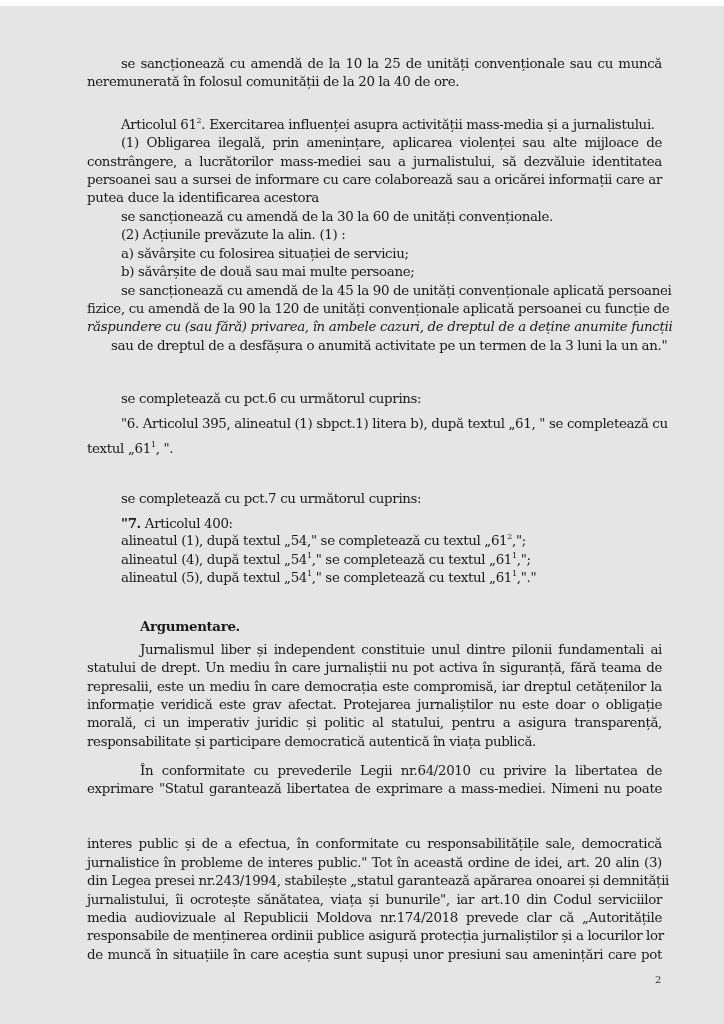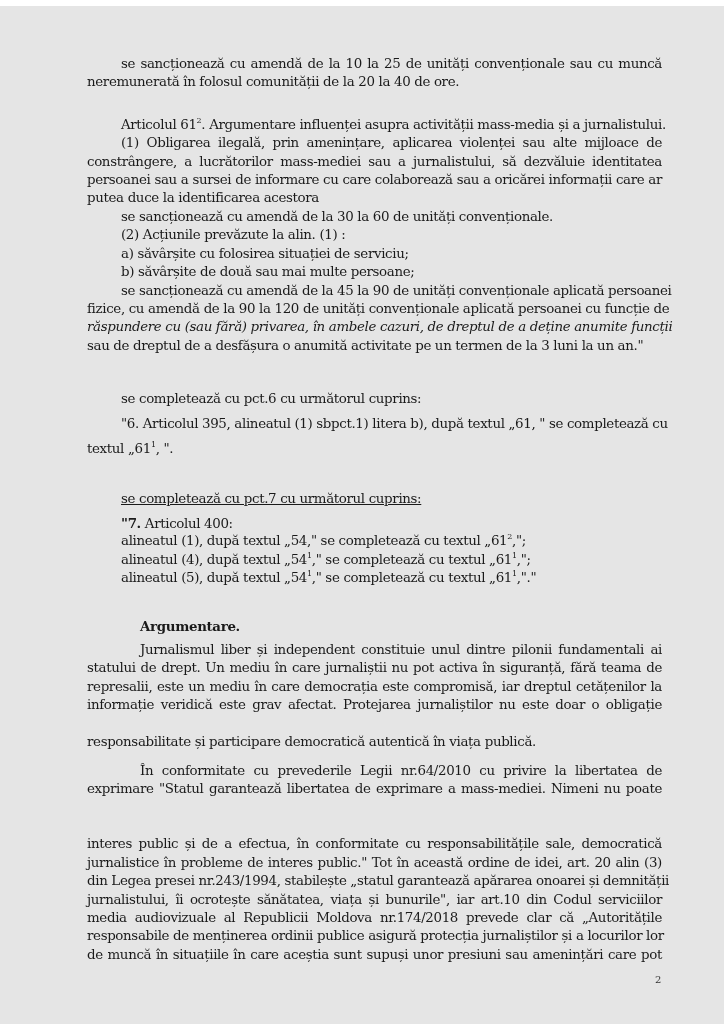--- a/index.html
+++ b/index.html
@@ -23,50 +23,51 @@
   .pnum { position: absolute; left: 655px; top: 968px; font-size: 10px; font-family: "DejaVu Serif", serif; color: #333; }
 </style>
 </head>
 <body>
 
 <div class="page">
 
   <div class="ln l1 j" style="top:49px;">se sancționează cu amendă de la 10 la 25 de unități convenționale sau cu muncă</div>
   <div class="ln l0" style="top:67px;">neremunerată în folosul comunității de la 20 la 40 de ore.</div>
 
-  <div class="ln l1" style="top:110px;"><span>Articolul 61</span><sup>2</sup><span>. Argumentare influenței asupra activității mass-media și a jurnalistului.</span></div>
+  <div class="ln l1" style="top:110px;"><span>Articolul 61</span><sup>2</sup><span>. Exercitarea influenței asupra activității mass-media și a jurnalistului.</span></div>
   <div class="ln l1 j" style="top:128px;">(1) Obligarea ilegală, prin amenințare, aplicarea violenței sau alte mijloace de</div>
   <div class="ln l0 j" style="top:147px;">constrângere, a lucrătorilor mass-mediei sau a jurnalistului, să dezvăluie identitatea</div>
   <div class="ln l0 j" style="top:165px;">persoanei sau a sursei de informare cu care colaborează sau a oricărei informații care ar</div>
   <div class="ln l0" style="top:183px;">putea duce la identificarea acestora</div>
   <div class="ln l1" style="top:202px;">se sancționează cu amendă de la 30 la 60 de unități convenționale.</div>
   <div class="ln l1" style="top:220px;">(2) Acțiunile prevăzute la alin. (1) :</div>
   <div class="ln l1" style="top:239px;">a)   săvârșite cu folosirea situației de serviciu;</div>
   <div class="ln l1" style="top:257px;">b)   săvârșite de două sau mai multe persoane;</div>
   <div class="ln l1 j" style="top:276px;">se sancționează cu amendă de la 45 la 90 de unități convenționale aplicată persoanei</div>
   <div class="ln l0 j" style="top:294px;">fizice, cu amendă de la 90 la 120 de unități convenționale aplicată persoanei cu funcție de</div>
   <div class="ln l0 j" style="top:312px;font-style:italic;">răspundere cu (sau fără) privarea, în ambele cazuri, de dreptul de a deține anumite funcții</div>
-  <div class="ln l0" style="top:331px;">sau de dreptul de a desfășura o anumită activitate pe un termen de la 3 luni la un an."</div>
+  <div class="ln l0" style="top:331px;margin-left:24px;">sau de dreptul de a desfășura o anumită activitate pe un termen de la 3 luni la un an."</div>
 
   <div class="ln l1" style="top:384px;">se completează cu pct.6 cu următorul cuprins:</div>
   <div class="ln l1 j" style="top:409px;">"6. Articolul 395, alineatul (1) sbpct.1) litera b), după textul „61, " se completează cu</div>
   <div class="ln l0" style="top:434px;"><span>textul „61</span><sup>1</sup><span>, ".</span></div>
 
-  <div class="ln l1" style="top:484px;text-decoration:underline;">se completează cu pct.7 cu următorul cuprins:</div>
+  <div class="ln l1" style="top:484px;">se completează cu pct.7 cu următorul cuprins:</div>
   <div class="ln l1" style="top:508px;"><span class="b">"7.</span><span> Articolul 400:</span></div>
   <div class="ln l1" style="top:526px;"><span>alineatul (1), după textul „54," se completează cu textul „61</span><sup>2</sup><span>,";</span></div>
   <div class="ln l1" style="top:545px;"><span>alineatul (4), după textul „54</span><sup>1</sup><span>," se completează cu textul „61</span><sup>1</sup><span>,";</span></div>
   <div class="ln l1" style="top:563px;"><span>alineatul (5), după textul „54</span><sup>1</sup><span>," se completează cu textul „61</span><sup>1</sup><span>,"."</span></div>
 
   <div class="ln l2 b" style="top:611px;">Argumentare.</div>
 
   <div class="ln j" style="top:635px; left:140px; width:522px;">Jurnalismul liber și independent constituie unul dintre pilonii fundamentali ai</div>
   <div class="ln l0 j" style="top:653px;">statului de drept. Un mediu în care jurnaliștii nu pot activa în siguranță, fără teama de</div>
   <div class="ln l0 j" style="top:672px;">represalii, este un mediu în care democrația este compromisă, iar dreptul cetățenilor la</div>
   <div class="ln l0 j" style="top:690px;">informație veridică este grav afectat. Protejarea jurnaliștilor nu este doar o obligație</div>
+  <div class="ln l0 j" style="top:708px;">morală, ci un imperativ juridic și politic al statului, pentru a asigura transparență,</div>
   <div class="ln l0" style="top:727px;">responsabilitate și participare democratică autentică în viața publică.</div>
 
   <div class="ln j" style="top:756px; left:140px; width:522px;">În conformitate cu prevederile Legii nr.64/2010 cu privire la libertatea de</div>
   <div class="ln l0 j" style="top:774px;">exprimare "Statul garantează libertatea de exprimare a mass-mediei. Nimeni nu poate</div>
   <div class="ln l0 j" style="top:829px;">interes public și de a efectua, în conformitate cu responsabilitățile sale, democratică</div>
   <div class="ln l0 j" style="top:848px;">jurnalistice în probleme de interes public." Tot în această ordine de idei, art. 20 alin (3)</div>
   <div class="ln l0 j" style="top:866px;">din Legea presei nr.243/1994, stabilește „statul garantează apărarea onoarei și demnității</div>
   <div class="ln l0 j" style="top:885px;">jurnalistului, îi ocrotește sănătatea, viața și bunurile", iar art.10 din Codul serviciilor</div>
   <div class="ln l0 j" style="top:903px;">media audiovizuale al Republicii Moldova nr.174/2018 prevede clar că „Autoritățile</div>
   <div class="ln l0 j" style="top:921px;">responsabile de menținerea ordinii publice asigură protecția jurnaliștilor și a locurilor lor</div>

